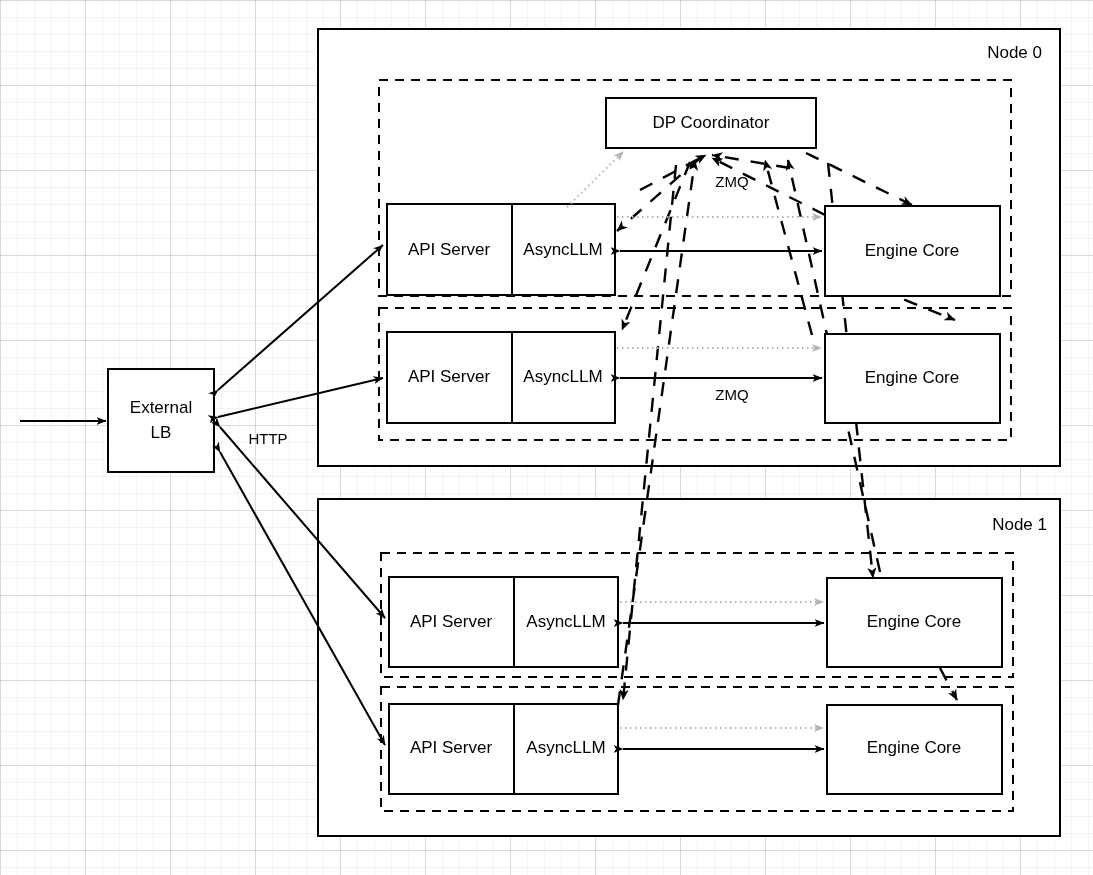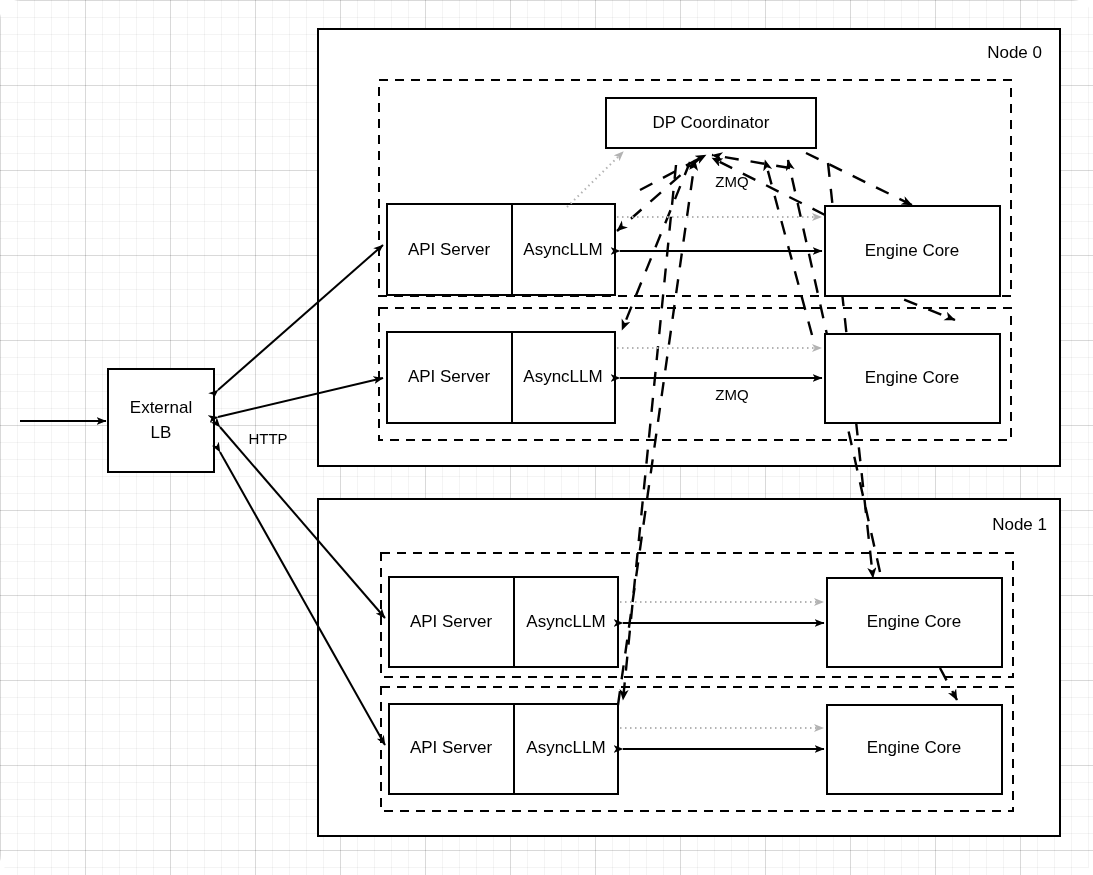--- a/index.html
+++ b/index.html
@@ -18,21 +18,20 @@
       linear-gradient(to right, rgba(0,0,0,0.11) 1px, transparent 1px),
       linear-gradient(to bottom, rgba(0,0,0,0.11) 1px, transparent 1px);
     background-size:
       17px 17px,
       17px 17px,
       85px 85px,
       85px 85px;
     background-position: 0 -3px, -3px 0, 0 -3px, -3px 0;
     font-family: "Liberation Sans", sans-serif;
     overflow: hidden;
-    border-radius: 20px;
   }
   svg.layer {
     position: absolute;
     top: 0; left: 0;
     width: 1093px;
     height: 875px;
   }
   .box-fill { fill: #ffffff; stroke: #000000; stroke-width: 2; }
   .box-dashed { fill: none; stroke: #000000; stroke-width: 2; stroke-dasharray: 9 7; }
   .divider { stroke: #000000; stroke-width: 2; }

